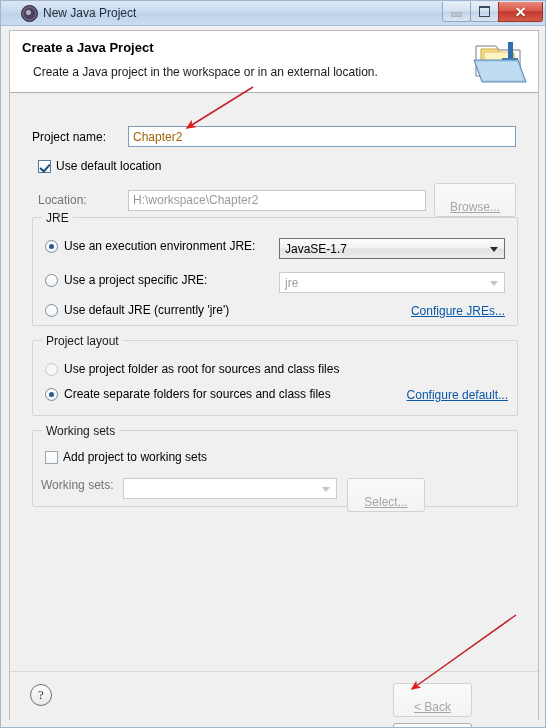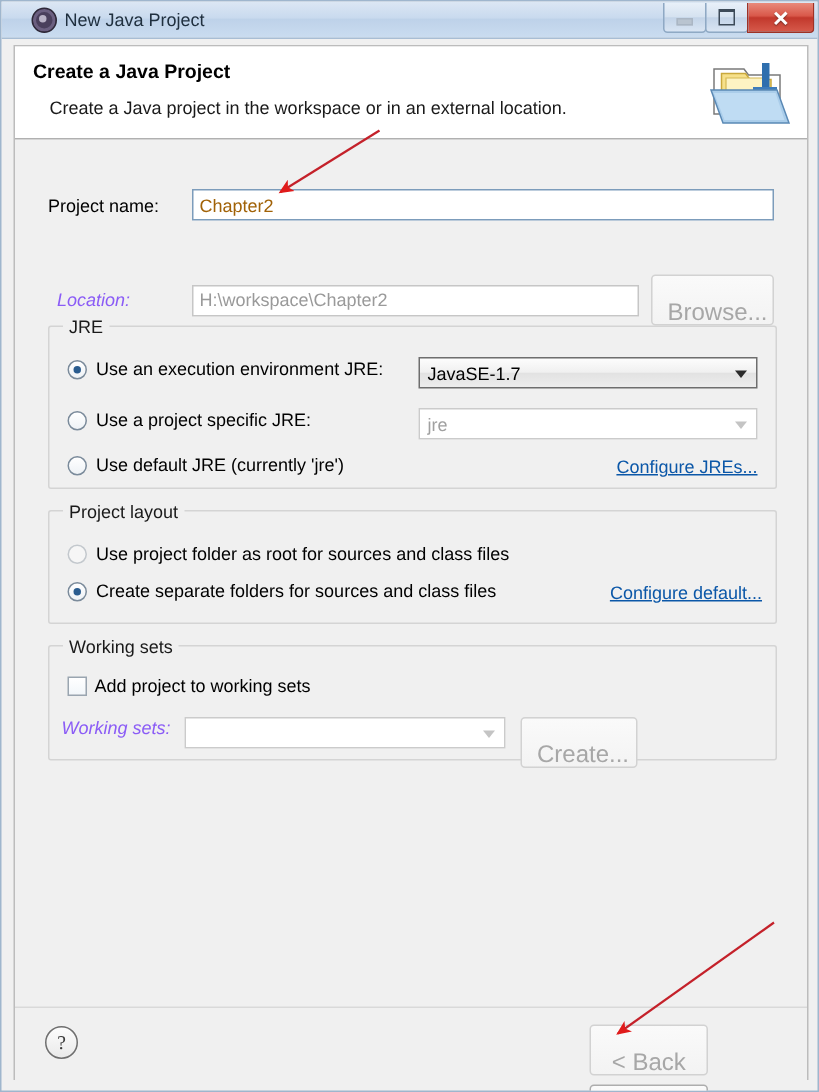--- a/index.html
+++ b/index.html
@@ -170,21 +170,21 @@
 
   .row-projname {
     position: absolute;
     left: 22px;
     top: 33px;
     right: 22px;
     display: flex;
     align-items: center;
   }
   .lbl { font-size: 12px; color: #000; white-space: nowrap; }
-  .lbl.dim { color: #8b5cf6; font-style: italic; }
+  .lbl.dim { color: #737373; }
 
   input.textfield {
     font-family: "Liberation Sans", sans-serif;
     font-size: 12px;
     color: #a16207;
     height: 21px;
     box-sizing: border-box;
     border: 1px solid #7c9cbb;
     background: #ffffff;
     padding: 2px 4px;
@@ -250,31 +250,32 @@
     left: 3px; top: 3px;
     width: 5px; height: 5px;
     border-radius: 50%;
     background: #2a5c8f;
   }
   .rb.dimmed { border-color: #c3c8cd; background: #f6f6f6; }
 
   
   .btn {
     font-family: "Liberation Sans", sans-serif;
-    font-size: 16px;
+    font-size: 12px;
     color: #1a1a1a;
     height: 23px;
     min-width: 76px;
     box-sizing: border-box;
     border: 1px solid #adadad;
     border-radius: 3px;
     background: linear-gradient(to bottom, #fbfbfb 0%, #f1f1f1 48%, #e3e3e3 52%, #eeeeee 100%);
     padding: 16px 10px;
     cursor: default;
     white-space: nowrap;
+    text-decoration: underline;
   }
   .btn.disabled {
     color: #a7a7a7;
     border-color: #d2d2d2;
     background: linear-gradient(to bottom, #fafafa 0%, #f3f3f3 100%);
   }
   .btn.focused {
     border: 1px solid #4aa3c8;
     box-shadow: 0 0 0 1px #b9e0f0 inset;
     background: linear-gradient(to bottom, #f4fbfe 0%, #e6f2fa 48%, #d9eaf6 52%, #eaf5fc 100%);
@@ -431,20 +432,24 @@
       </svg>
     </div>
 
     <div class="form">
 
       <div class="row-projname">
         <span class="lbl" style="width:96px;">Project name:</span>
         <input class="textfield" style="flex: 1 1 0%;" type="text" value="Chapter2">
       </div>
 
+      <div class="row-usedefault">
+        <span class="cb checked"></span>
+        <span class="lbl">Use default location</span>
+      </div>
 
       <div class="row-location">
         <span class="lbl dim" style="width:90px;">Location:</span>
         <input class="textfield disabled" style="flex: 1 1 0%; margin-right: 8px;" type="text" disabled="" value="H:\workspace\Chapter2">
         <button class="btn disabled" style="width:82px;">Browse...</button>
       </div>
 
       <div class="group grp-jre">
         <span class="group-title">JRE</span>
 
@@ -495,21 +500,21 @@
           <span class="cb off"></span>
           <span class="lbl">Add project to working sets</span>
         </div>
 
         <div class="ln" style="left:8px; top:47px; right:9px;">
           <span class="lbl dim" style="width:78px;">Working sets:</span>
           <span class="combo disabled" style="position:absolute; left:82px; top:0; width:214px;">
             <span></span>
             <span class="arrow"></span>
           </span>
-          <button class="btn disabled" style="position:absolute; left:306px; top:0; width:78px;">Create...</button>
+          <button class="btn disabled" style="position:absolute; left:306px; top:0; width:78px;">Select...</button>
         </div>
       </div>
 
       <div class="footer">
         <div class="help-icon">?</div>
         <div class="footer-buttons">
           <button class="btn disabled" style="width:79px;">&lt; Back</button>
           <button class="btn" style="width:79px;">Next &gt;</button>
           <button class="btn focused" style="width:85px;">Finish</button>
           <button class="btn" style="width:100px;margin-left:32px;">Cancel</button>

